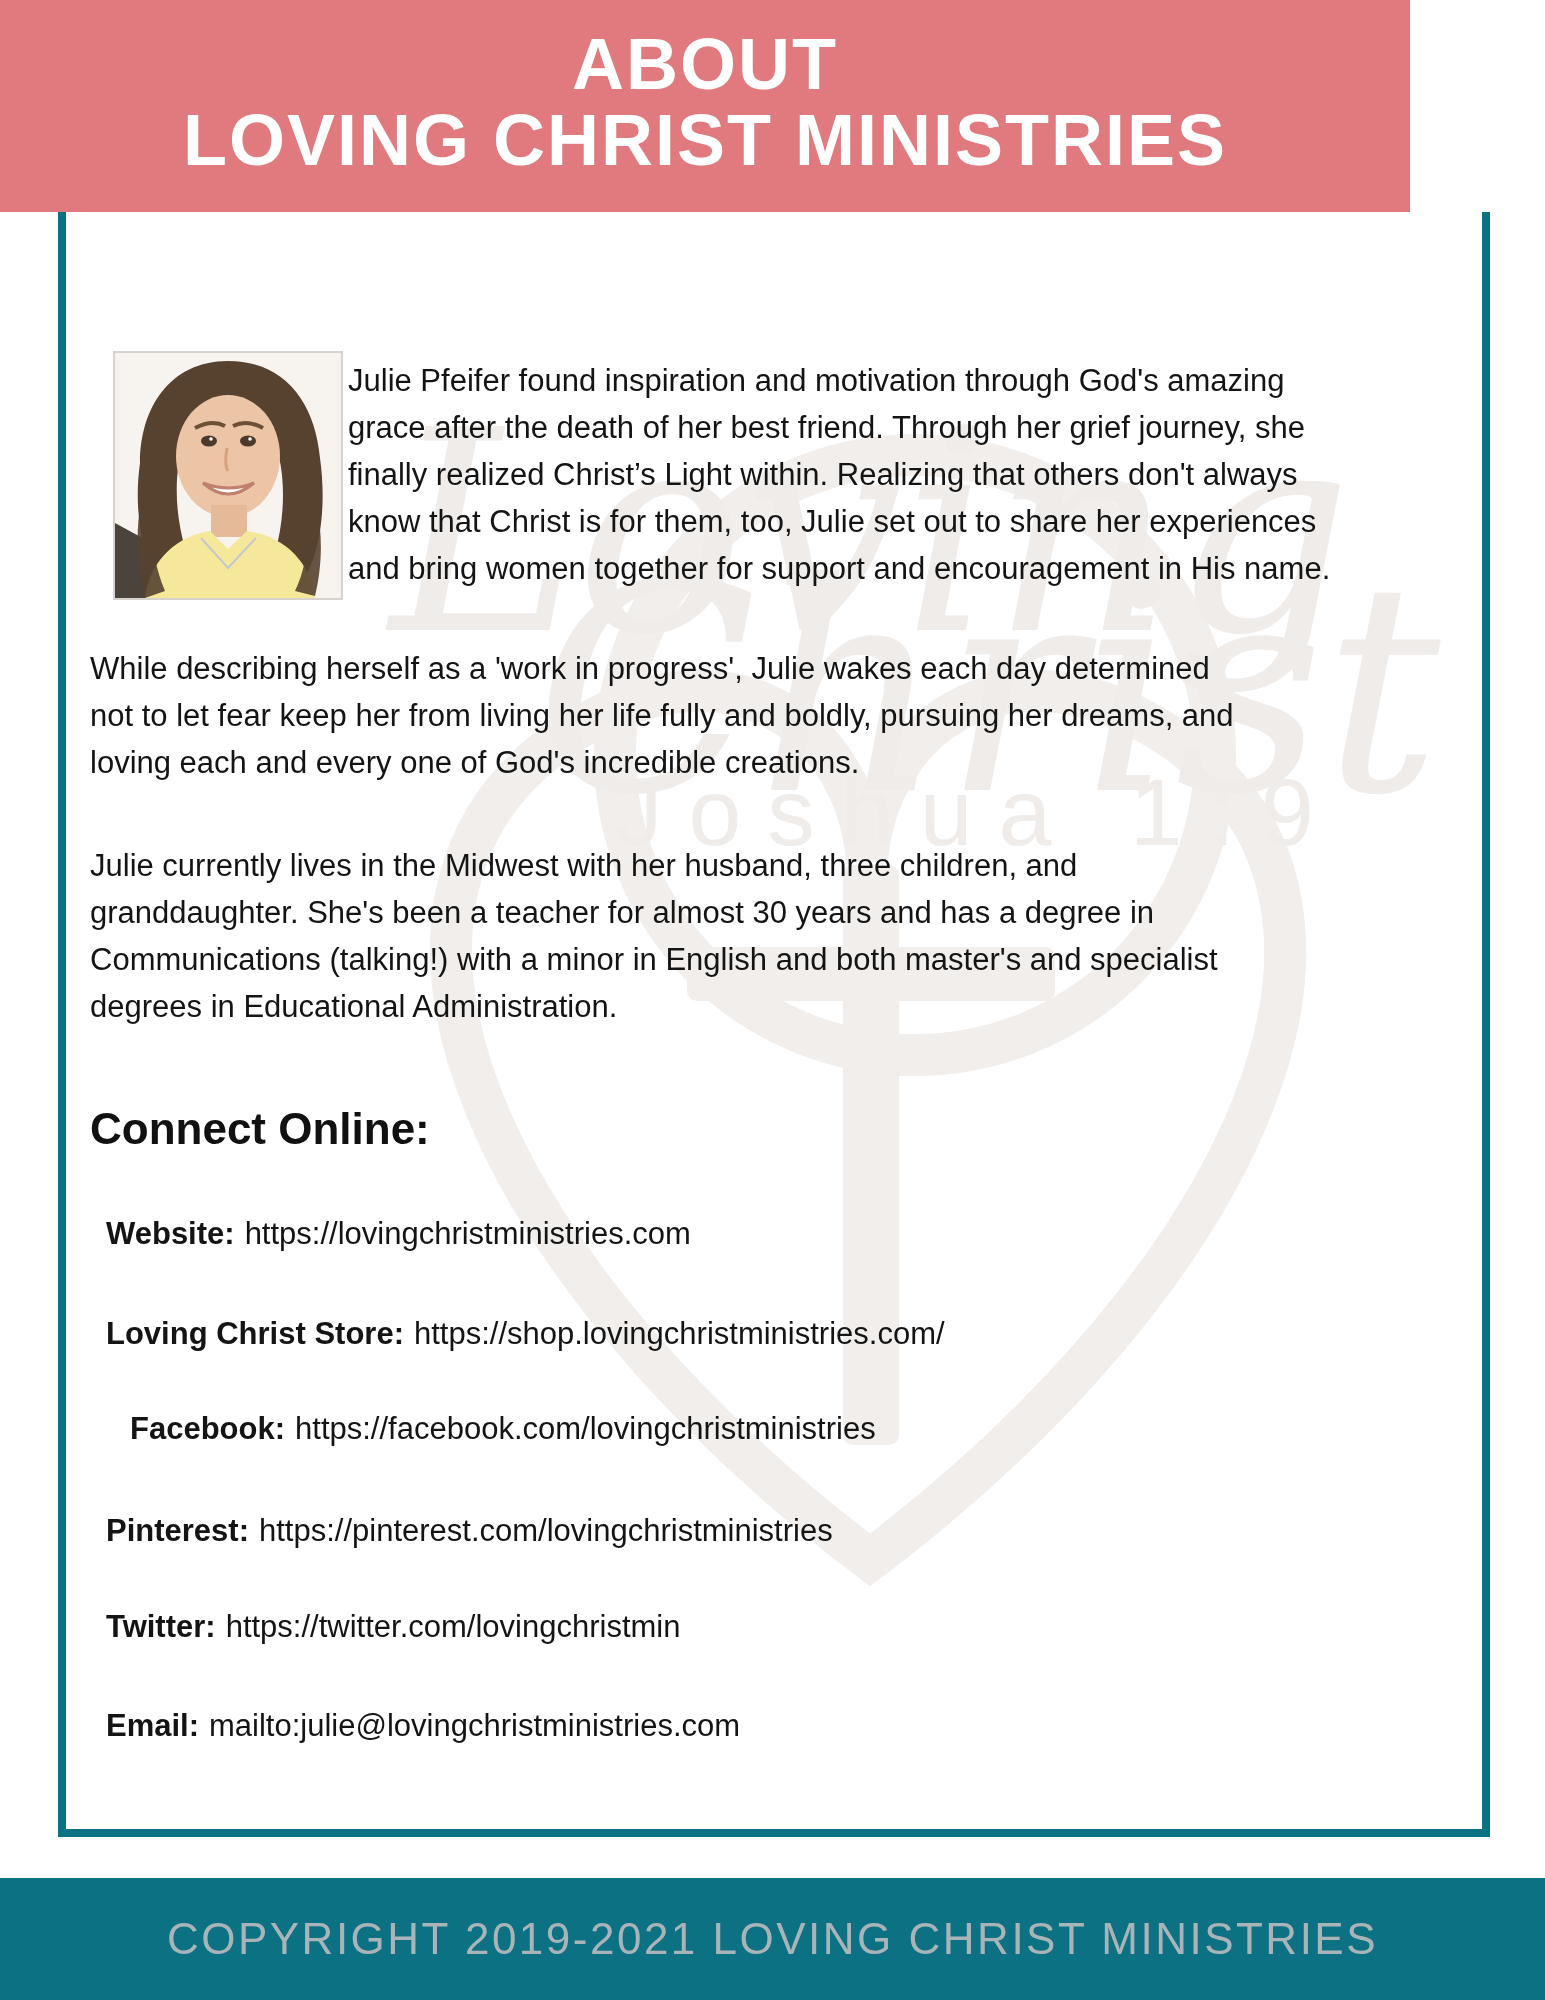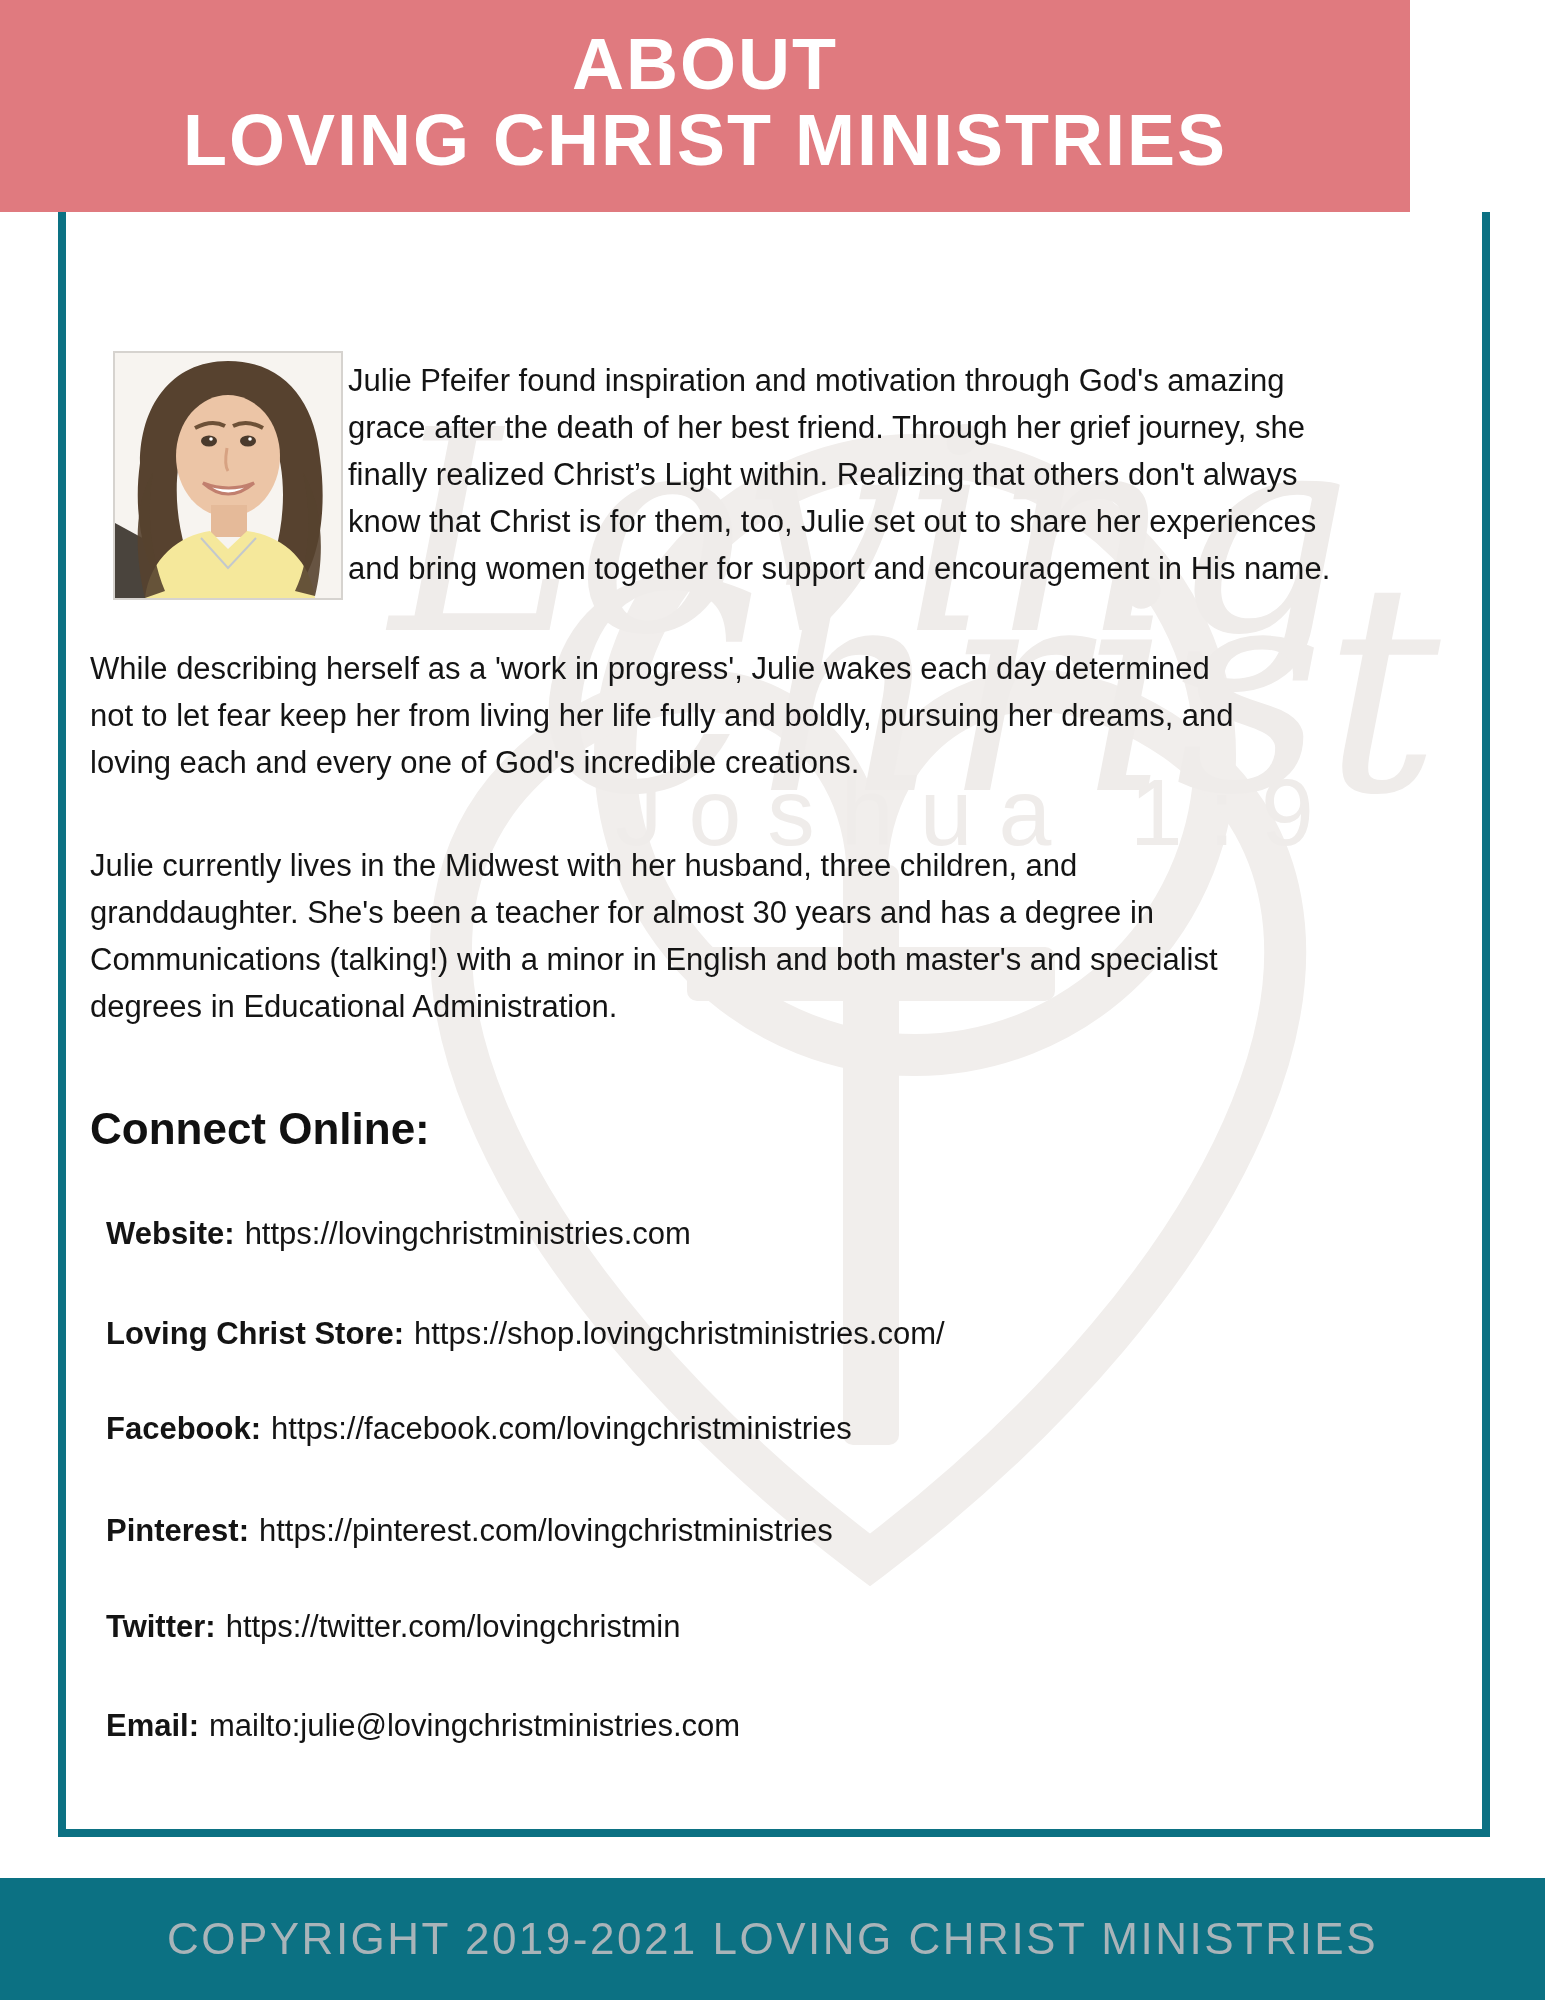--- a/index.html
+++ b/index.html
@@ -119,21 +119,21 @@
   <div class="connect-heading">Connect Online:</div>
 
   <div class="link-row" style="top:1216px;">
     <span class="link-label">Website:</span><span>https://lovingchristministries.com</span>
   </div>
 
   <div class="link-row" style="top:1316px;">
     <span class="link-label">Loving Christ Store:</span><span>https://shop.lovingchristministries.com/</span>
   </div>
 
-  <div class="link-row" style="top:1411px;">
+  <div class="link-row" style="top:1411px;margin-left:24px;">
     <span class="link-label">Facebook:</span><span>https://facebook.com/lovingchristministries</span>
   </div>
 
   <div class="link-row" style="top:1513px;">
     <span class="link-label">Pinterest:</span><span>https://pinterest.com/lovingchristministries</span>
   </div>
 
   <div class="link-row" style="top:1609px;">
     <span class="link-label">Twitter:</span><span>https://twitter.com/lovingchristmin</span>
   </div>

